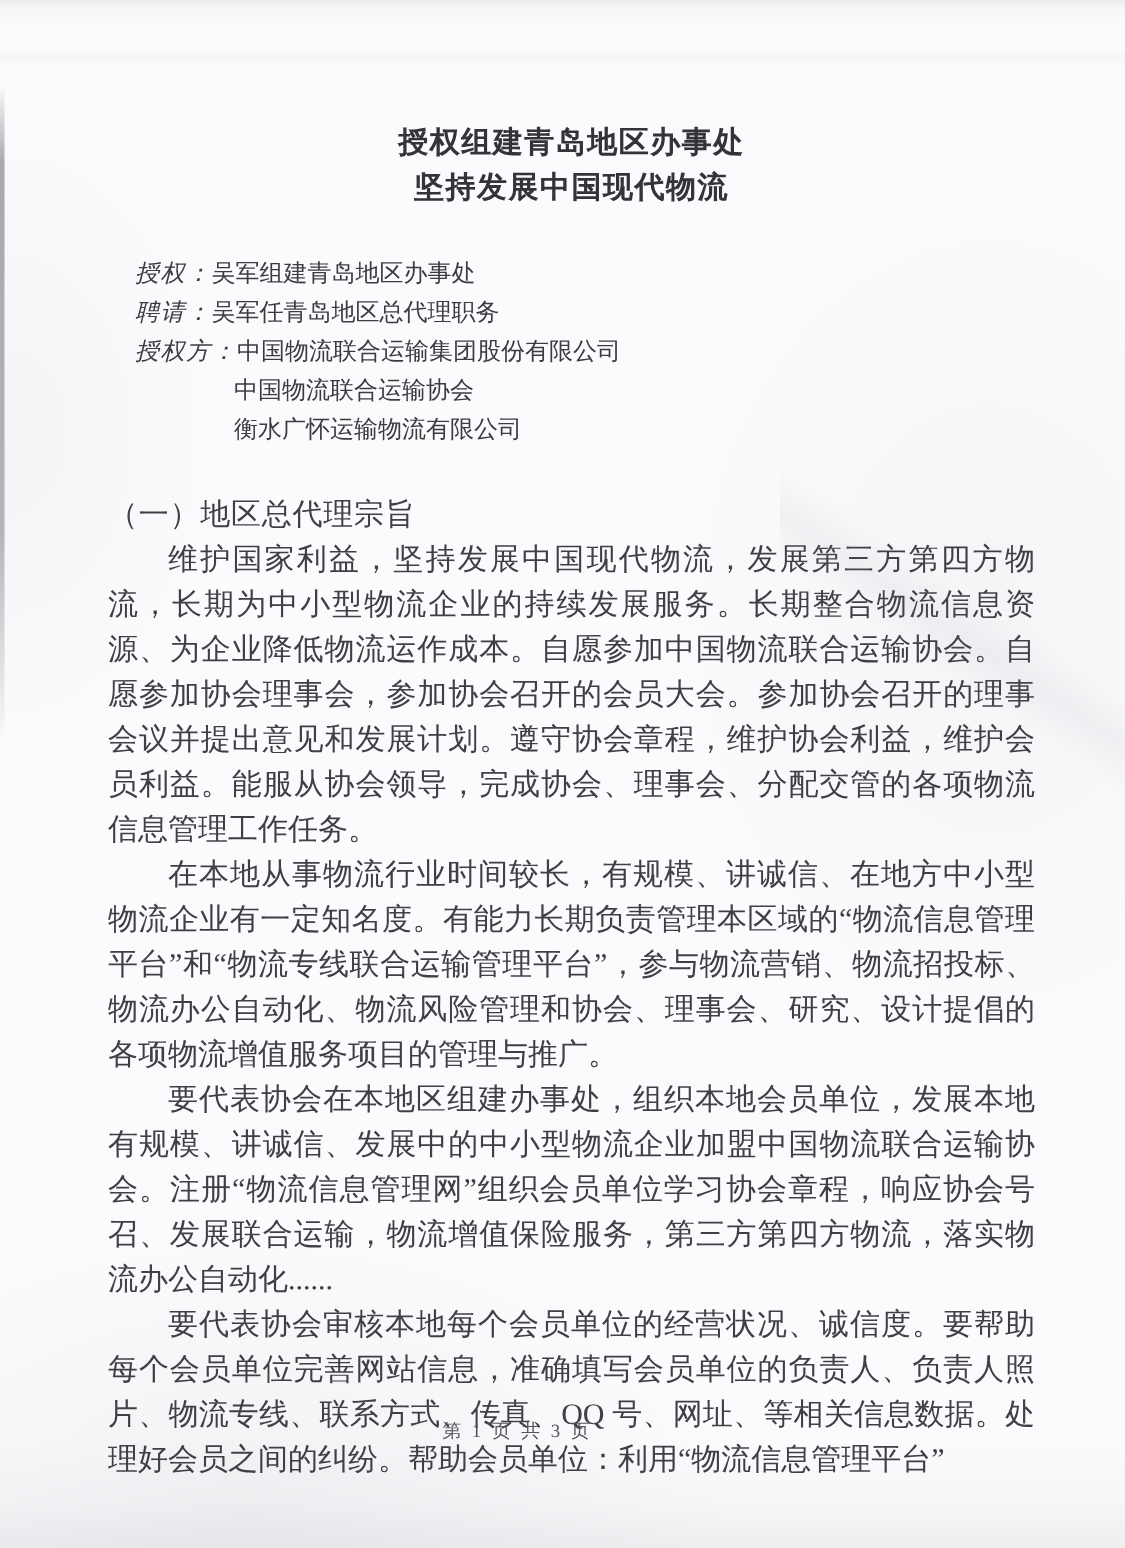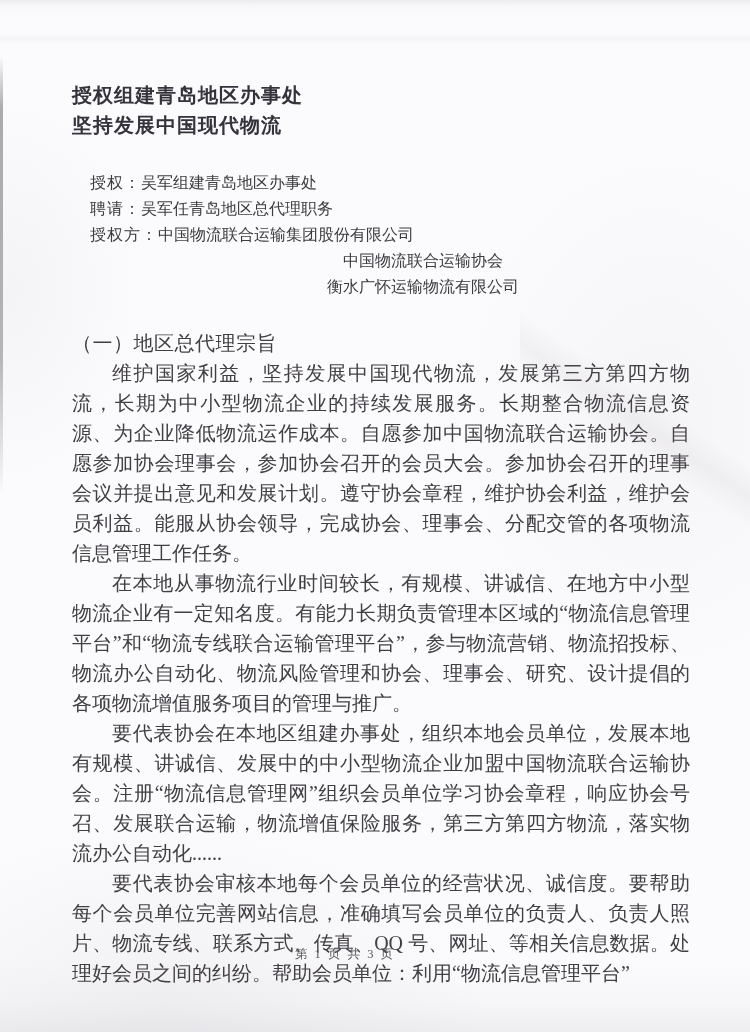--- a/index.html
+++ b/index.html
@@ -25,32 +25,32 @@
     background:linear-gradient(180deg, rgba(92,90,98,0) 0%, rgba(92,90,98,0.50) 12%, rgba(92,90,98,0.42) 68%, rgba(92,90,98,0) 100%);
   }
   .crease{
     position:absolute;top:90px;right:0;width:230px;height:660px;
     background:linear-gradient(214deg, rgba(0,0,0,0) 46%, rgba(138,133,144,0.08) 50%, rgba(0,0,0,0) 54%);
     pointer-events:none;
   }
   
   .title{
     margin:80px 60px 0 72px;
-    text-align:left;
+    text-align:center;
     font-size:20px;line-height:30px;font-weight:700;
     color:#34323a;letter-spacing:1px;
   }
   .intro{
     margin:30px 60px 0 90px;
     font-size:16px;line-height:26px;
     color:#3d3b40;
   }
   .intro-row{white-space:nowrap;}
-  .intro-row .lbl{letter-spacing:1px;}
-  .intro-row.cont{padding-left:66px;text-align:center;}
+  .intro-row .lbl{letter-spacing:1px;font-style:italic;}
+  .intro-row.cont{padding-left:66px;}
   .body{
     margin:28px 60px 0 72px;
     width:618px;
     font-size:20px;line-height:30px;
     text-align:justify;
     color:#413f44;
   }
   .sec-heading{letter-spacing:0.5px;}
   .para{margin:0;text-indent:2em;}
   .footer{

